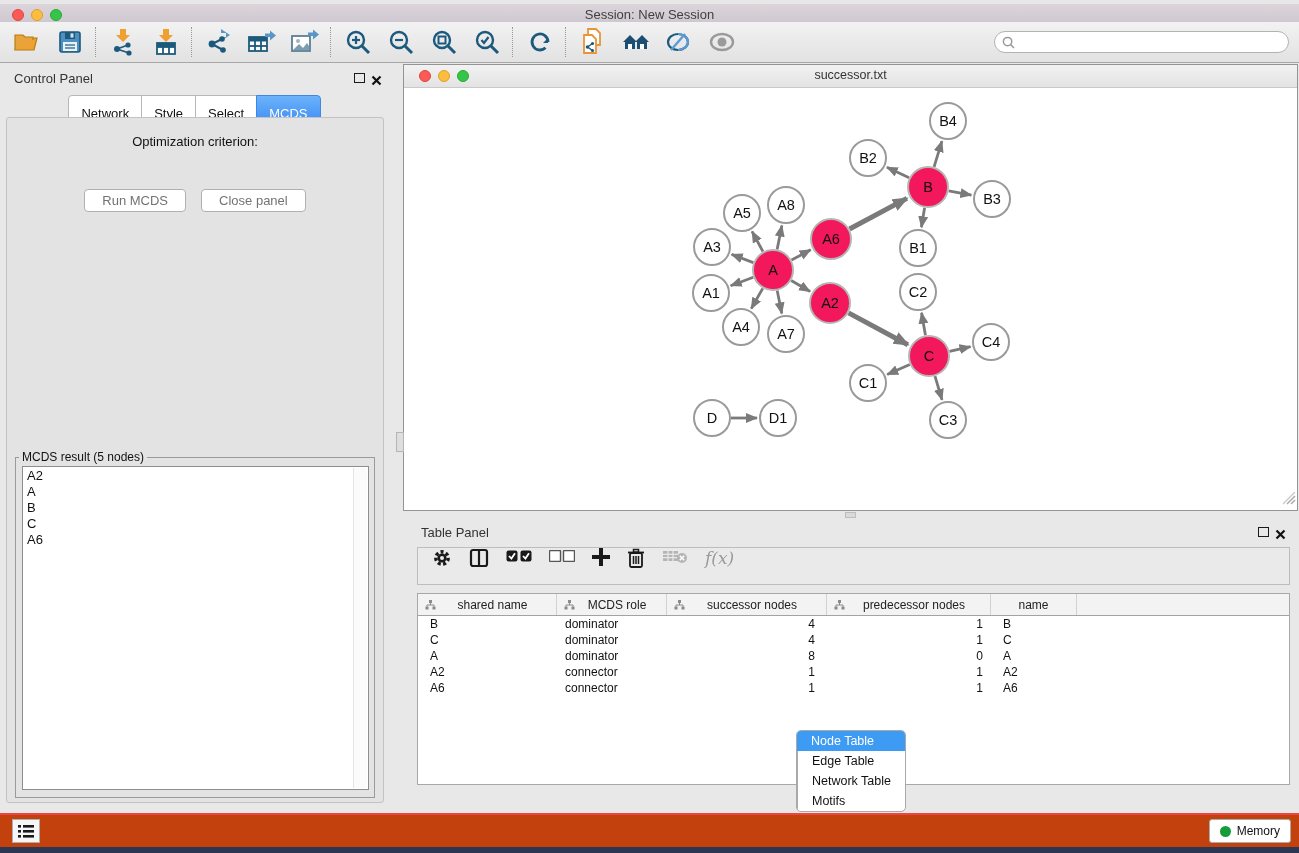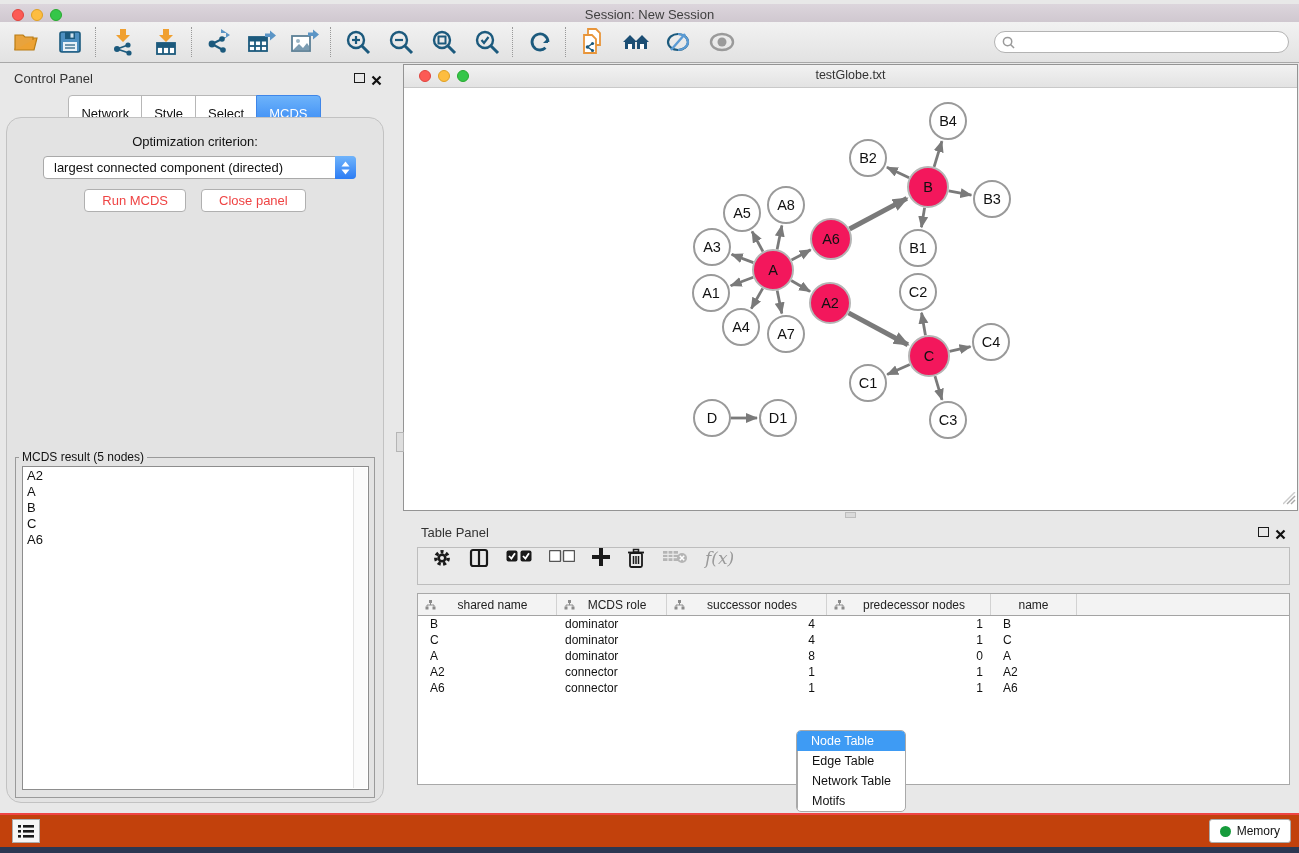--- a/index.html
+++ b/index.html
@@ -22,26 +22,26 @@
   
   .control-panel{position:absolute;left:0;top:63px;width:390px;height:752px;}
   .cp-title{position:absolute;left:14px;top:8px;font-size:13px;color:#333;}
   .panel-float{position:absolute;width:9px;height:8px;border:1.6px solid #1a1a1a;background:transparent;}
   .panel-close{position:absolute;width:11px;height:11px;}
   .cp-tabs{position:absolute;top:32px;left:0;right:0;display:flex;justify-content:center;}
   .cp-tab{font-size:13px;padding:10px 12px;background:#fff;border:1px solid #b7b7b7;margin-left:-1px;color:#111;}
   .cp-tab:first-child{border-radius:4px 0 0 4px;}
   .cp-tab:last-child{border-radius:0 4px 4px 0;}
   .cp-tab.selected{background:linear-gradient(#6db3fa,#2f82f4);border-color:#3f86e8;color:#fff;}
-  .cp-body{position:absolute;top:54px;left:6px;right:6px;bottom:12px;background:#e3e3e3;border:1px solid #c2c2c2;border-radius:15px;}
+  .cp-body{position:absolute;top:54px;left:6px;right:6px;bottom:12px;background:#e3e3e3;border:1px solid #c2c2c2;border-radius:3px;}
   .opt-label{position:absolute;top:16px;left:0;right:0;text-align:center;font-size:13px;color:#111;}
   .opt-select{position:absolute;left:36px;right:27px;top:38px;height:23px;background:#fff;border:1px solid #a9a9a9;border-radius:4px;font-size:13px;display:flex;align-items:center;padding-left:10px;box-sizing:border-box;color:#111;}
   .select-stepper{position:absolute;right:-1px;top:-1px;bottom:-1px;width:21px;background:linear-gradient(#70b4fb,#2c7cf4);border-radius:0 4px 4px 0;display:flex;flex-direction:column;align-items:center;justify-content:center;gap:2px;}
   .btn-row{position:absolute;top:71px;left:0;right:0;display:flex;justify-content:center;gap:15px;}
-  .cp-btn{background:#fff;border:1px solid #b0b0b0;border-radius:4px;font-size:13px;padding:3px 17px;color:#ef4444;}
+  .cp-btn{background:#fff;border:1px solid #b0b0b0;border-radius:4px;font-size:13px;padding:3px 17px;color:#737373;}
   .result-fieldset{position:absolute;left:8px;right:8px;top:332px;bottom:4px;border:1px solid #9a9a9a;margin:0;padding:0;}
   .result-fieldset legend{font-size:12px;color:#111;margin-left:3px;padding:0 3px;}
   .result-list{position:absolute;left:6px;right:5px;top:2px;bottom:7px;background:#fff;border:1px solid #8d8d8d;font-size:13px;padding:1px 0 0 4px;box-sizing:border-box;overflow:hidden;}
   .result-list .item{line-height:16px;color:#111;}
   .scroll-track{position:absolute;top:1px;bottom:1px;right:1px;width:13px;background:#fbfbfb;border-left:1px solid #e4e4e4;}
   
   .net-window{position:absolute;left:403px;top:64px;width:895px;height:447px;background:#fff;border:1px solid #949494;box-sizing:border-box;}
   .net-titlebar{position:relative;height:22px;background:linear-gradient(#f2f2f2,#e3e3e3);border-bottom:1px solid #c9c9c9;}
   .net-titlebar .lights{left:15px;top:5px;}
   .net-titlebar .title{display:block;text-align:center;font-size:12.5px;line-height:21px;color:#333;}
@@ -259,31 +259,20 @@
         </svg>
     </span>
     <div class="cp-tabs">
       <span class="cp-tab">Network</span>
       <span class="cp-tab">Style</span>
       <span class="cp-tab">Select</span>
       <span class="cp-tab selected">MCDS</span>
     </div>
     <div class="cp-body">
       <div class="opt-label">Optimization criterion:</div>
-      <div class="opt-select">
-        <span>largest connected component (directed)</span>
-        <span class="select-stepper">
-          <svg width="9" height="6" viewBox="0 0 9 6">
-              <path d="M0.5 5.5 L4.5 0.5 L8.5 5.5 z" fill="#fff"></path>
-            </svg>
-          <svg width="9" height="6" viewBox="0 0 9 6">
-              <path d="M0.5 0.5 L4.5 5.5 L8.5 0.5 z" fill="#fff"></path>
-            </svg>
-        </span>
-      </div>
       <div class="btn-row">
         <button class="cp-btn">Run MCDS</button>
         <button class="cp-btn">Close panel</button>
       </div>
       <fieldset class="result-fieldset">
         <legend>MCDS result (5 nodes)</legend>
         <div class="result-list" id="result-list">
           <div class="scroll-track"></div>
         <div class="item">A2</div>
             <div class="item">A</div>
@@ -295,21 +284,21 @@
     </div>
   </div>
 
   <div class="net-window">
     <div class="net-titlebar">
       <div class="lights">
         <span class="light red"></span>
         <span class="light yellow"></span>
         <span class="light green"></span>
       </div>
-      <span class="title">testGlobe.txt</span>
+      <span class="title">successor.txt</span>
     </div>
     <div class="net-canvas">
       <svg id="graph-svg" width="893" height="423" viewBox="0 0 893 423">
           <defs>
             <marker id="arr" markerUnits="userSpaceOnUse" markerWidth="14" markerHeight="11" refX="11" refY="5" orient="auto">
               <path d="M0,0 L12,5 L0,10 z" fill="#7a7a7a"></path>
             </marker>
             <marker id="arrBig" markerUnits="userSpaceOnUse" markerWidth="19" markerHeight="15" refX="14" refY="6.5" orient="auto">
               <path d="M0,0 L16,6.5 L0,13 z" fill="#7a7a7a"></path>
             </marker>

